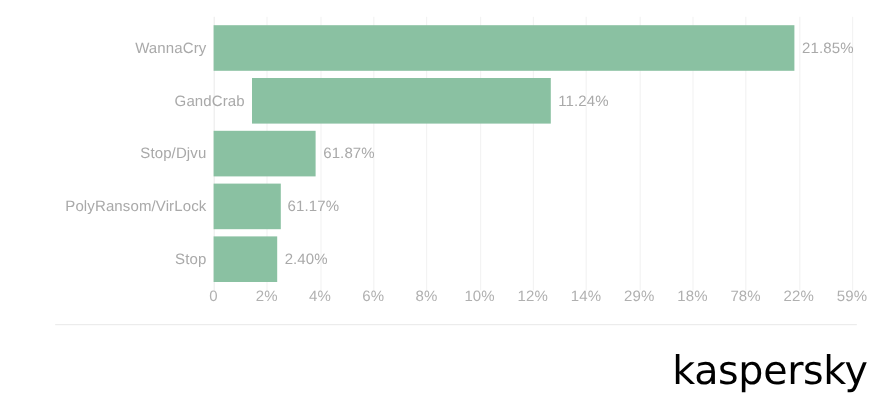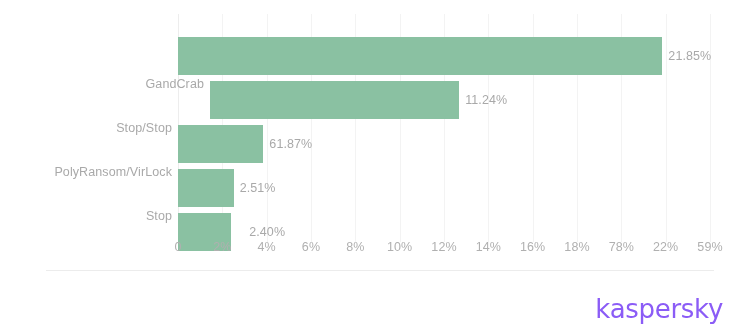--- a/index.html
+++ b/index.html
@@ -44,21 +44,21 @@
     line-height: 44px;
     text-align: right;
     font-size: 12.5px;
     color: #a9a9a9;
     white-space: nowrap;
     letter-spacing: .1px;
   }
   .bar-track {
     position: absolute;
     left: 178px;
-    top: 16px;
+    top: 0;
     height: 44px;
     right: 0;
   }
   .bar {
     position: absolute;
     left: 0;
     top: 3px;
     height: 38px;
     background: #8ac1a2;
   }
@@ -115,24 +115,24 @@
     left: 46px;
     top: 270px;
     width: 668px;
     height: 1px;
     background: #ececec;
   }
   .brand {
     position: absolute;
     right: 24px;
     top: 296px;
-    font-size: 26px;
+    font-size: 33px;
     line-height: 26px;
     font-weight: 400;
-    color: #8b5cf6;
+    color: #000000;
     letter-spacing: -0.3px;
     font-family: "DejaVu Sans", sans-serif;
   }
 </style>
 </head>
 <body>
 
 <div id="chart-root">
 
   <div class="plot-wrap">
@@ -146,66 +146,67 @@
         <div class="gridline" style="left: 488.333px;"></div>
         <div class="gridline" style="left: 532.667px;"></div>
         <div class="gridline" style="left: 577px;"></div>
         <div class="gridline" style="left: 621.333px;"></div>
         <div class="gridline" style="left: 665.667px;"></div>
         <div class="gridline" style="left: 710px;"></div>
       </div>
     <div class="baseline"></div>
     <div id="rows">
         <div class="row" style="top: 18px;">
+          <div class="row-label">WannaCry</div>
           <div class="bar-track">
             <div class="bar" style="width: 484.342px; background: rgb(138, 193, 162);"></div>
             <div class="bar-value" style="left: 484.342px;">21.85%</div>
           </div>
         </div>
         <div class="row" style="top: 62px; margin-left: 32px;">
           <div class="row-label">GandCrab</div>
           <div class="bar-track">
             <div class="bar" style="width: 249.153px; background: rgb(138, 193, 162);"></div>
             <div class="bar-value" style="left: 249.153px;">11.24%</div>
           </div>
         </div>
         <div class="row" style="top: 106px;">
-          <div class="row-label">Stop/Stop</div>
+          <div class="row-label">Stop/Djvu</div>
           <div class="bar-track">
             <div class="bar" style="width: 85.3417px; background: rgb(138, 193, 162);"></div>
             <div class="bar-value" style="left: 85.3417px;">61.87%</div>
           </div>
         </div>
         <div class="row" style="top: 150px;">
           <div class="row-label">PolyRansom/VirLock</div>
           <div class="bar-track">
             <div class="bar" style="width: 55.6383px; background: rgb(138, 193, 162);"></div>
-            <div class="bar-value" style="left: 55.6383px;">2.51%</div>
+            <div class="bar-value" style="left: 55.6383px;">61.17%</div>
           </div>
         </div>
         <div class="row" style="top: 194px;">
           <div class="row-label">Stop</div>
           <div class="bar-track">
             <div class="bar" style="width: 53.2px; background: rgb(138, 193, 162);"></div>
-            <div class="bar-value" style="left: 53.2px; margin-left: 12px;">2.40%</div>
+            <div class="bar-value" style="left: 53.2px;">2.40%</div>
           </div>
         </div>
       </div>
   </div>
 
   <div class="xaxis" id="xaxis">
       <div class="xtick" style="left: 178px;">0</div>
       <div class="xtick" style="left: 222.333px;">2%</div>
       <div class="xtick" style="left: 266.667px;">4%</div>
       <div class="xtick" style="left: 311px;">6%</div>
       <div class="xtick" style="left: 355.333px;">8%</div>
       <div class="xtick" style="left: 399.667px;">10%</div>
       <div class="xtick" style="left: 444px;">12%</div>
       <div class="xtick" style="left: 488.333px;">14%</div>
-      <div class="xtick" style="left: 532.667px;">16%</div>
+      <div class="xtick" style="left: 532.667px;">29%</div>
       <div class="xtick" style="left: 577px;">18%</div>
       <div class="xtick" style="left: 621.333px;">78%</div>
       <div class="xtick" style="left: 665.667px;">22%</div>
       <div class="xtick" style="left: 710px;">59%</div>
     </div>
 
   <div class="divider"></div>
 
   <div class="brand">kaspersky</div>
 

